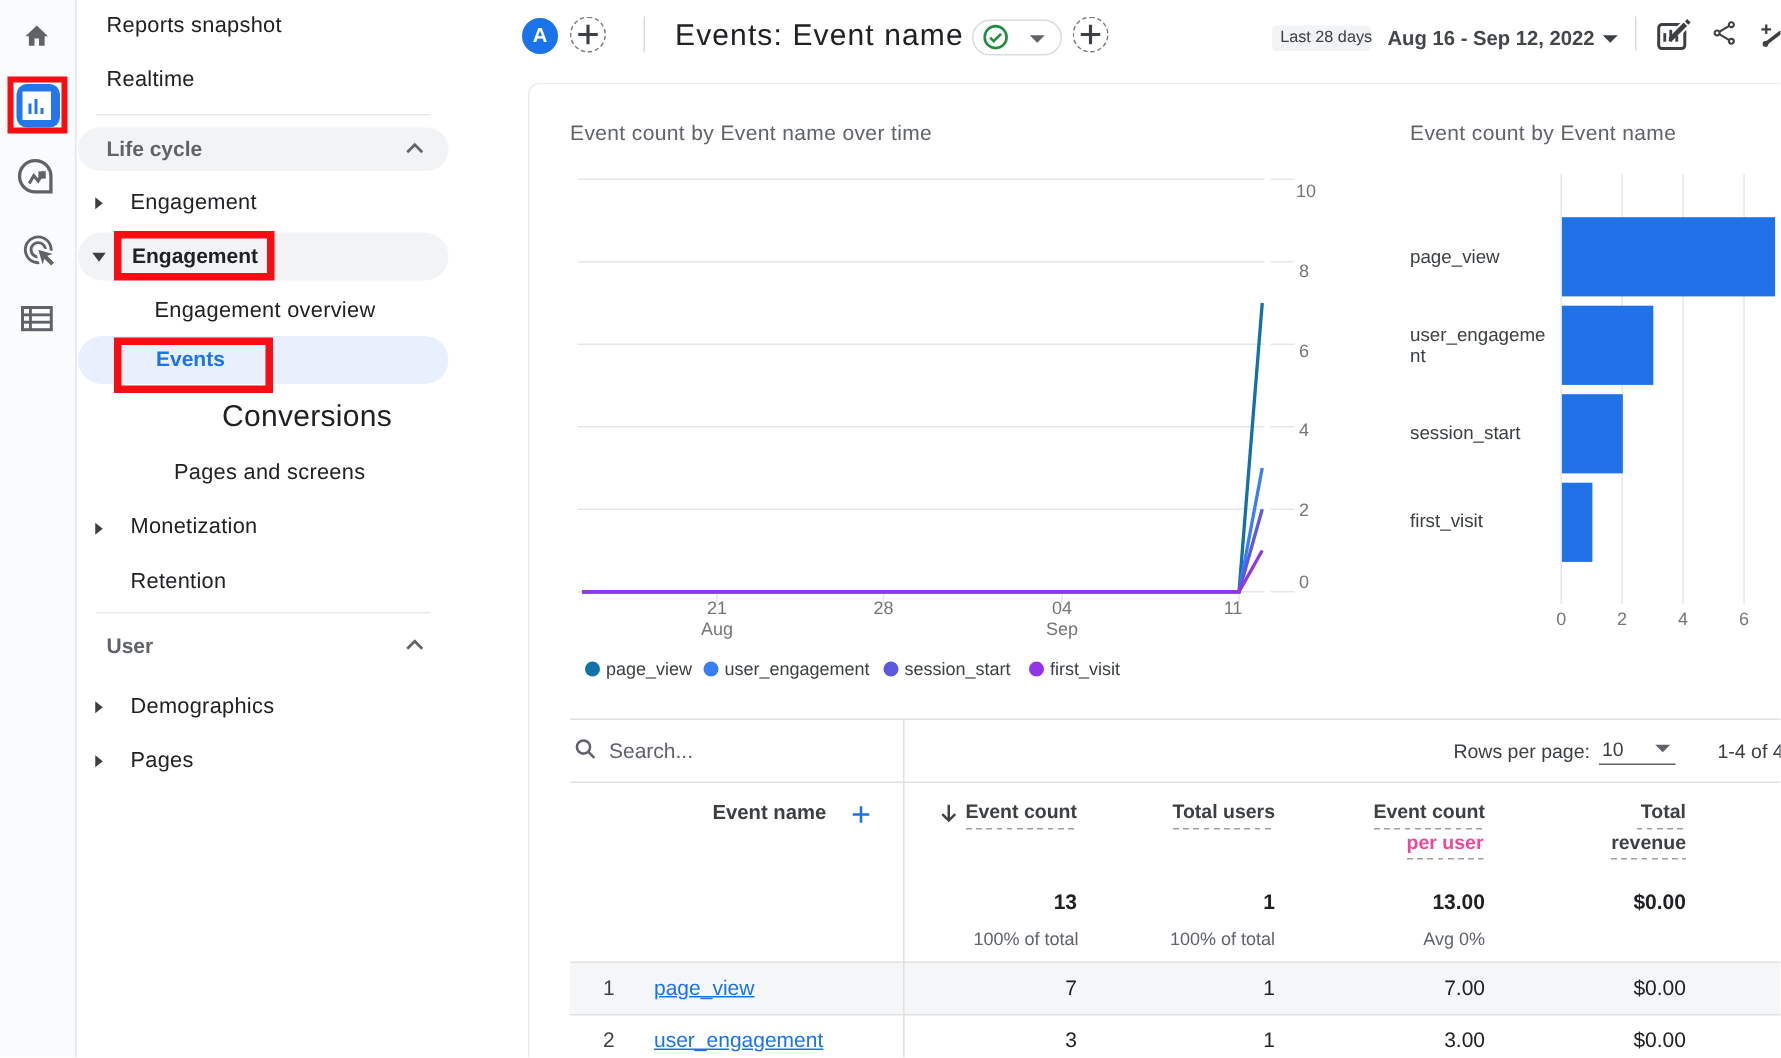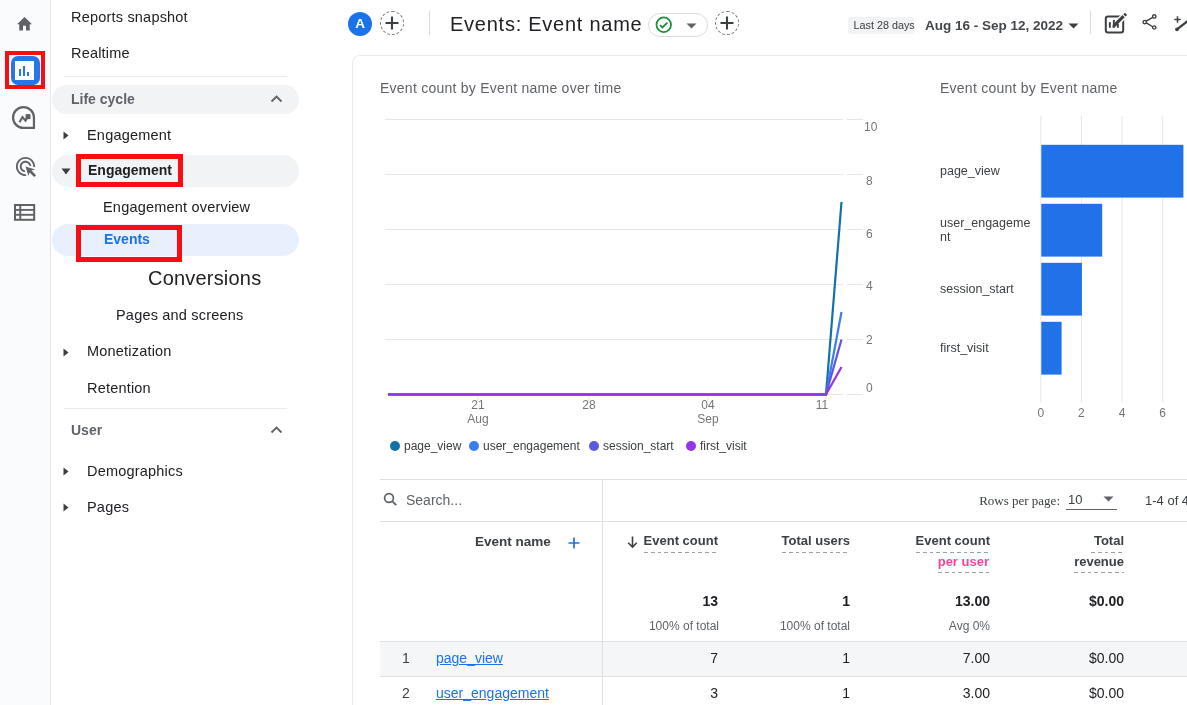--- a/index.html
+++ b/index.html
@@ -241,21 +241,21 @@
   <div class="abs" style="left:380px;top:479px;width:807px;height:1px;background:#e0e0e0;"></div>
   <div class="abs" style="left:380px;top:521px;width:807px;height:1px;background:#e0e0e0;"></div>
   <div class="abs" style="left:380px;top:641px;width:807px;height:1px;background:#e0e0e0;"></div>
   <div class="abs" style="left:602px;top:479px;width:1px;height:226px;background:#e0e0e0;"></div>
 
   <svg style="left:383px;top:492px;" width="15" height="15" viewBox="0 0 15 15">
     <circle cx="6" cy="6" r="4.4" fill="none" stroke="#5f6368" stroke-width="1.7"></circle>
     <line x1="9.3" y1="9.3" x2="13.2" y2="13.2" stroke="#5f6368" stroke-width="1.7"></line>
   </svg>
   <div class="t" style="left:406px;top:492px;font-size:14px;line-height:16px;color:#5f6368;">Search...</div>
-  <div class="t" style="right:127px;top:493px;font-size:13px;line-height:15px;color:#3c4043;font-family:Liberation Serif, serif;">Rows per page:</div>
+  <div class="t" style="right:127px;top:493px;font-size:13px;line-height:15px;color:#3c4043;">Rows per page:</div>
   <div class="abs" style="left:1066px;top:488px;width:51px;height:22px;border-bottom:1px solid #5f6368;"></div>
   <div class="t" style="left:1068px;top:492px;font-size:13px;line-height:15px;color:#3c4043;">10</div>
   <svg style="left:1103px;top:496px;" width="11" height="6" viewBox="0 0 11 6">
       <path d="M0.5 0.5 h10 l-5 5z" fill="#5f6368"></path>
     </svg>
   <div class="t" style="left:1145px;top:493px;font-size:13px;line-height:15px;color:#3c4043;">1-4 of 4</div>
 
   <div class="t" style="left:436px;top:535px;font-size:13.5px;line-height:13px;font-weight:bold;color:#3c4043;padding-left:39px;">Event name</div>
   <svg style="left:568px;top:537px;" width="12" height="12" viewBox="0 0 12 12">
       <path d="M6 0.5 v11 M0.5 6 h11" stroke="#1a73e8" stroke-width="1.7"></path>

